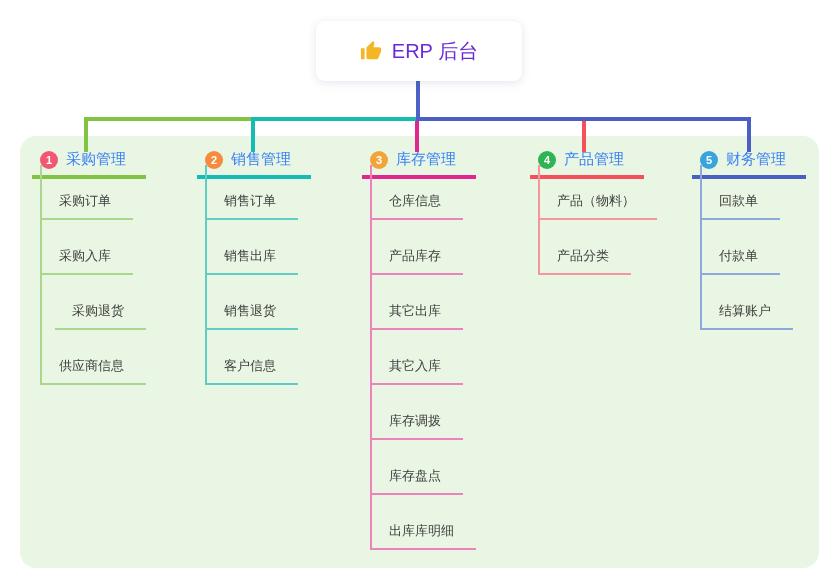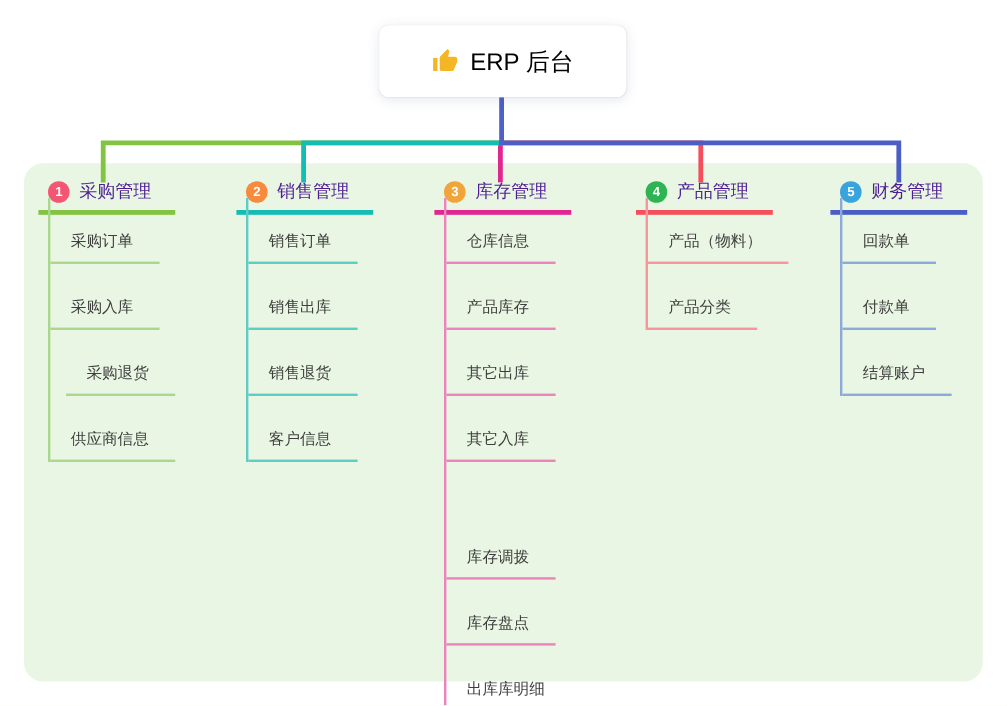--- a/index.html
+++ b/index.html
@@ -12,29 +12,29 @@
            border-radius:16px; z-index:1; }
 
   
   #edges { position:absolute; left:0; top:0; width:839px; height:588px; z-index:3; pointer-events:none; }
 
   
   #root-node { position:absolute; left:316px; top:21px; width:206px; height:60px;
                background:#ffffff; border-radius:8px; z-index:5;
                box-shadow:0 2px 10px rgba(60,80,120,0.13), 0 0 1px rgba(0,0,0,0.08);
                display:flex; align-items:center; justify-content:center; gap:10px;
-               font-size:20px; font-weight:500; color:#000000; cursor:default; }
+               font-size:20px; font-weight:500; color:#6d28d9; cursor:default; }
   #root-node .ticon { width:22px; height:22px; display:inline-block; }
 
   
   .bh { position:absolute; top:150px; z-index:4; display:flex; align-items:center; gap:8px;
         padding:0 20px 6px 8px; border-bottom:4px solid #888; white-space:nowrap; }
   .bh .badge { width:18px; height:18px; border-radius:50%; color:#fff; font-size:11px; font-weight:bold;
                display:inline-flex; align-items:center; justify-content:center; flex:0 0 auto; }
-  .bh .bh-label { font-size:15px; font-weight:500; color:#4c1d95; }
+  .bh .bh-label { font-size:15px; font-weight:500; color:#3b82f6; }
 
   
   .col { position:absolute; top:165px; z-index:4; border-left:2px solid #ccc; }
   .kid { height:55px; display:flex; align-items:flex-end; width:fit-content;
          padding:0 22px 8px 17px; border-bottom:2px solid #ccc;
          font-size:13px; color:#3e3e3e; white-space:nowrap; }
 </style>
 </head>
 <body>
 
@@ -83,21 +83,21 @@
       </div>
       <div class="bh" style="left: 362px; border-bottom-color: rgb(224, 38, 143);">
         <span class="badge" style="background: rgb(241, 164, 58);">3</span>
         <span class="bh-label">库存管理</span>
       </div>
       <div class="col" style="left: 370px; border-left-color: rgb(238, 130, 189);">
         <div class="kid" style="border-bottom-color: rgb(238, 130, 189);">仓库信息</div>
         <div class="kid" style="border-bottom-color: rgb(238, 130, 189);">产品库存</div>
         <div class="kid" style="border-bottom-color: rgb(238, 130, 189);">其它出库</div>
         <div class="kid" style="border-bottom-color: rgb(238, 130, 189);">其它入库</div>
-        <div class="kid" style="border-bottom-color: rgb(238, 130, 189); margin-top: 43px;">库存调拨</div>
+        <div class="kid" style="border-bottom-color: rgb(238, 130, 189);">库存调拨</div>
         <div class="kid" style="border-bottom-color: rgb(238, 130, 189);">库存盘点</div>
         <div class="kid" style="border-bottom-color: rgb(238, 130, 189);">出库库明细</div>
       </div>
       <div class="bh" style="left: 530px; border-bottom-color: rgb(245, 79, 92);">
         <span class="badge" style="background: rgb(46, 180, 83);">4</span>
         <span class="bh-label">产品管理</span>
       </div>
       <div class="col" style="left: 538px; border-left-color: rgb(247, 149, 157);">
         <div class="kid" style="border-bottom-color: rgb(247, 149, 157);">产品（物料）</div>
         <div class="kid" style="border-bottom-color: rgb(247, 149, 157);">产品分类</div>

